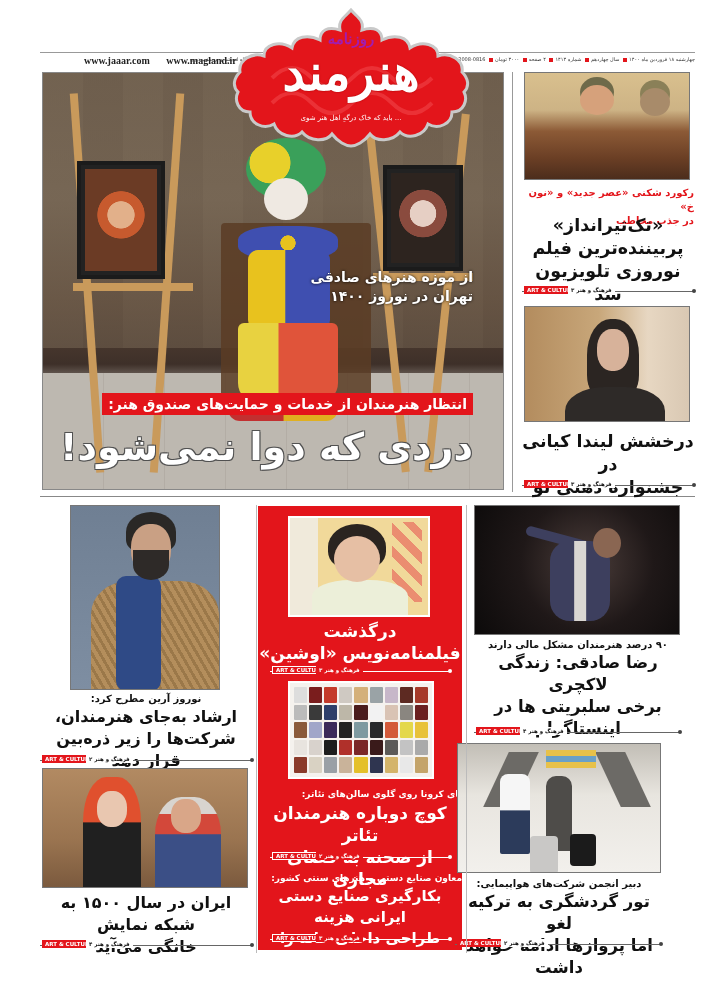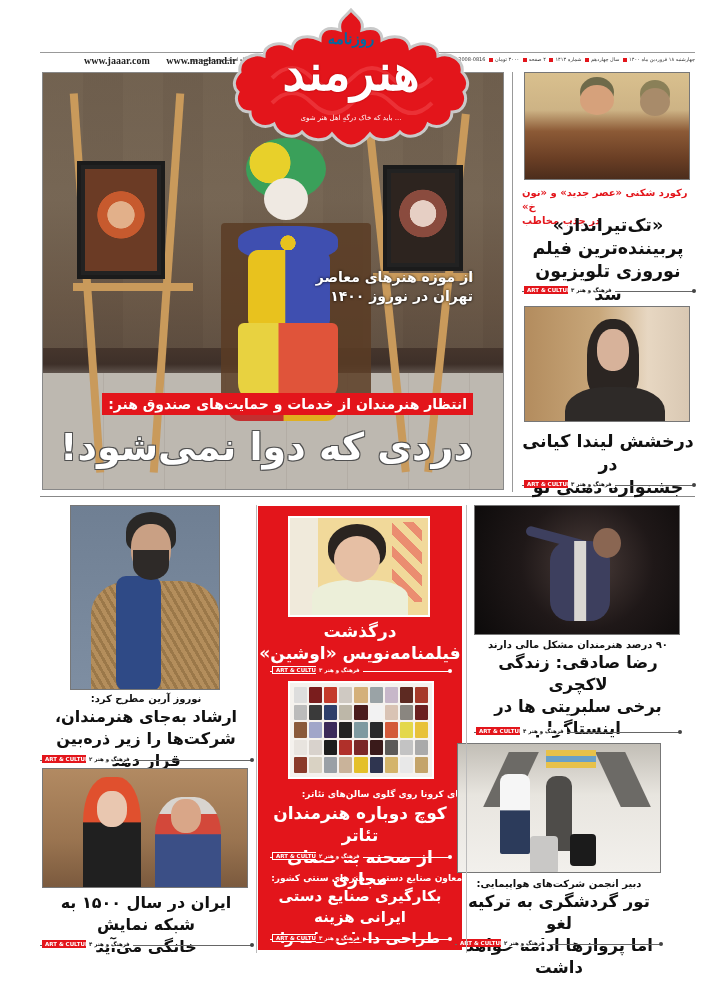--- a/index.html
+++ b/index.html
@@ -13,21 +13,21 @@
   .topbar .urls { position: absolute; left: 0; top: 2px; font-family: "Liberation Serif", serif; font-size: 10px; font-weight: bold; color: #222; white-space: nowrap; margin-left: 44px; }
   .topbar .urls span { margin-right: 14px; }
   .topbar .slogan { position: absolute; left: 150px; top: 3px; font-size: 5px; color: #333; direction: rtl; white-space: nowrap; }
   .topbar .slogan b { color: #e3151b; }
   .topbar .dateline { position: absolute; right: 0; top: 3px; font-size: 5px; color: #333; direction: rtl; white-space: nowrap; }
   .topbar .dateline i { display: inline-block; width: 4px; height: 4px; background: #e3151b; margin: 0 2px; vertical-align: middle; }
 
   
   .logo { left: 232px; top: 8px; width: 238px; height: 140px; z-index: 5; }
   .logo svg { width: 100%; height: 100%; }
-  .logo .roozname { position: absolute; left: 0; width: 100%; top: 22px; text-align: center; color: #0369a1; font-family: "DejaVu Serif", serif; font-weight: bold; font-size: 15px; direction: rtl; }
+  .logo .roozname { position: absolute; left: 0; width: 100%; top: 22px; text-align: center; color: #a21caf; font-family: "DejaVu Serif", serif; font-weight: bold; font-size: 15px; direction: rtl; }
   .logo .name { position: absolute; left: 0; width: 100%; top: 40px; text-align: center; color: #fff; font-family: "DejaVu Serif", serif; font-weight: bold; font-size: 50px; direction: rtl; line-height: 1; text-shadow: 0 0 2px #a00; }
   .logo .motto { position: absolute; left: 0; width: 100%; top: 106px; text-align: center; color: #fff; font-size: 7px; direction: rtl; }
 
   
   .lead { left: 42px; top: 72px; width: 462px; height: 418px; overflow: hidden; border: 1px solid #888;
     background: linear-gradient(180deg, #6f5f4e 0%, #7a6a58 30%, #5a4536 55%, #3e3029 70%, #b9b3ab 78%, #a8a39b 100%); }
   .lead .wall { position:absolute; left:0; top:0; width:100%; height:66%; background: repeating-linear-gradient(90deg, #746452 0 40px, #6d5d4c 40px 80px); opacity:0.6; }
   .lead .floor { position:absolute; left:0; bottom:0; width:100%; height:28%; background: repeating-linear-gradient(90deg, #bdb8b0 0 60px, #b3ada5 60px 61px); }
   .easel { position:absolute; background:#c99a5b; }
   .frame { position:absolute; background:#222; border:4px solid #1b1b1b; }
@@ -51,21 +51,21 @@
   .rc { left: 522px; width: 172px; }
   .photo { position:absolute; border:1px solid #777; overflow:hidden; }
   .ph-soldiers { background: linear-gradient(180deg, #d9c08e 0%, #cdb385 35%, #8c5a36 55%, #6b3f25 80%, #4c2d1c 100%); }
   .ph-soldiers .m1 { position:absolute; left:55px; top:12px; width:34px; height:30px; border-radius:50%; background:#d6a17b; box-shadow: 0 -8px 0 0 #6e6a4a; }
   .ph-soldiers .m2 { position:absolute; left:115px; top:15px; width:30px; height:28px; border-radius:50%; background:#a88b6a; box-shadow: 0 -8px 0 0 #8a8058; }
   .ph-linda { background: linear-gradient(90deg, #b38c5e 0%, #c8a77a 45%, #e7d7c2 75%, #d9c8b3 100%); }
   .ph-linda .head { position:absolute; left:62px; top:12px; width:52px; height:80px; border-radius:45% 45% 30% 30%; background:#2b2522; }
   .ph-linda .face { position:absolute; left:72px; top:22px; width:32px; height:42px; border-radius:45%; background:#d7b29a; }
   .ph-linda .coat { position:absolute; left:40px; top:80px; width:100px; height:60px; border-radius:40% 40% 0 0; background:#2e2a28; }
 
-  .red-sub { direction:rtl; text-align:left; color:#e3151b; font-weight:bold; font-size:10px; line-height:14px; }
+  .red-sub { direction:rtl; text-align:right; color:#e3151b; font-weight:bold; font-size:10px; line-height:14px; }
   .big-hl { direction:rtl; text-align:center; color:#111; font-weight:bold; font-size:17.5px; line-height:23px; }
   .dark-sub { direction:rtl; text-align:center; color:#111; font-weight:bold; font-size:10px; line-height:14px; }
 
   .tag-line { position:absolute; height:8px; }
   .tag-line .line { position:absolute; left:0; right:0; top:5px; height:1px; background:#666; }
   .tag-line .dot { position:absolute; left:-3px; top:3px; width:4px; height:4px; border-radius:50%; background:#444; }
   .tag-line .en { position:absolute; top:0; background:#e3151b; color:#fff; font-size:5.5px; line-height:8px; padding:0 3px; font-weight:bold; white-space:nowrap; }
   .tag-line .fa { position:absolute; top:0; background:#fff; color:#111; font-size:5.5px; line-height:8px; padding:0 3px; font-weight:bold; direction:rtl; white-space:nowrap; }
 
   .vrule { position:absolute; width:1px; background:#999; }
@@ -168,21 +168,21 @@
   <div class="clown">
     <div class="wig"></div>
       <div class="face"></div>
       <div class="bow"></div>
       <div class="body"></div>
       <div class="legs"></div>
       <div class="shoe"></div>
   </div>
 
   <div class="sub-white">
-    <div>از موزه هنرهای معاصر</div>
+    <div>از موزه هنرهای صادقی</div>
     <div>تهران در نوروز ۱۴۰۰</div>
   </div>
   <div class="kicker">انتظار هنرمندان از خدمات و حمایت‌های صندوق هنر:</div>
   <div class="headline">دردی که دوا نمی‌شود!</div>
 </div>
 
 <div class="vrule" style="left:512px;top:72px;height:420px;"></div>
 <div class="hrule" style="left:40px;top:496px;width:655px;"></div>
 
 <div class="abs rc" style="top:72px;height:226px;">

